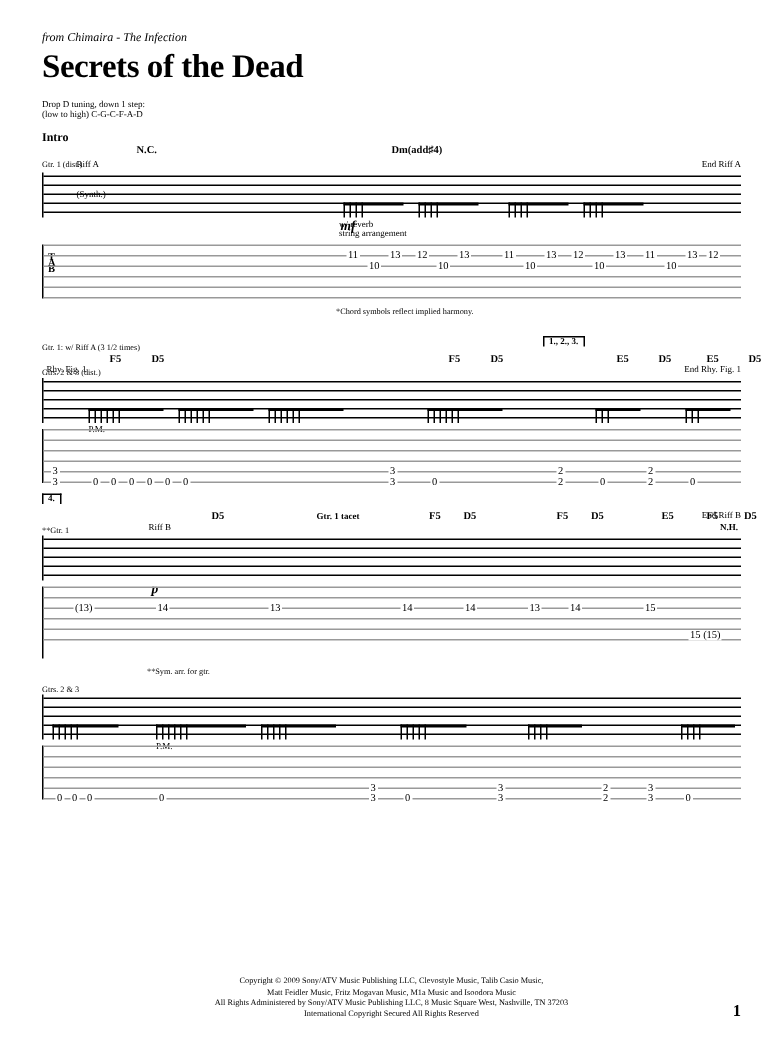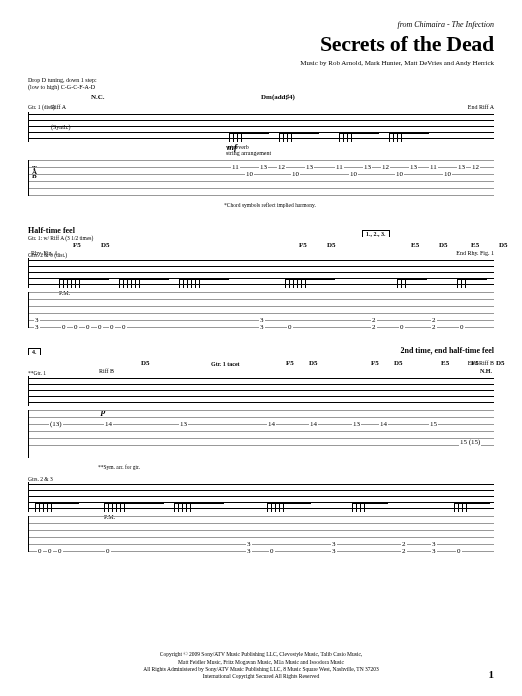--- a/index.html
+++ b/index.html
@@ -6,21 +6,21 @@
     margin: 0;
     padding: 20px 28px 16px 28px;
     background: #fff;
     font-family: Georgia, 'Times New Roman', serif;
     color: #000;
     width: 522px;
     height: 696px;
     box-sizing: border-box;
     font-size: 7px;
   }
-  .header { text-align: right; margin-bottom: 10px; }
+  .header { text-align: left; margin-bottom: 10px; }
   .from { font-size: 8px; font-style: italic; margin-bottom: 2px; }
   .from .album { font-style: italic; }
   .title { font-size: 22px; font-weight: bold; margin: 2px 0; letter-spacing: -0.3px;}
   .lyrics-by { font-size: 7px; margin-top: 2px; }
   .music-by { font-size: 7px; }
   .tuning-note { font-size: 6px; text-align: left; margin: 4px 0 2px 0; line-height: 1.2; }
   .section-label { font-size: 8px; font-weight: bold; margin-top: 6px; }
   .tempo { font-size: 8px; margin-top: 1px; }
   .system { margin-bottom: 18px; position: relative; }
   .chord-row { display: flex; font-size: 7px; font-weight: bold; margin-bottom: 2px; position: relative; height: 9px;}
@@ -47,30 +47,30 @@
   .pm { font-size:6px; position:absolute; }
 </style>
 </head>
 <body>
 
 <div class="header">
   <div class="from">
     <span>from Chimaira - </span><span class="album">The Infection</span>
   </div>
   <div class="title">Secrets of the Dead</div>
-  <div class="music-by">Music by Rob Arnold, Mark Hunter, Matt DeVries and Andy Herrick</div>
 </div>
 
 <div class="tuning-note">
   <div>Drop D tuning, down 1 step:</div>
   <div>(low to high) C-G-C-F-A-D</div>
 </div>
 
 <div class="systems-wrap">
 
+<div class="section-label">Intro</div>
 
 <div class="system">
   <div class="chord-row">
     <span style="left:20px">N.C.</span>
     <span style="left:190px">Dm(add♯4)</span>
   </div>
   <div class="gtrnote" style="margin-bottom:2px">Gtr. 1 (dist.)</div>
   <div class="staff">
     <span class="annot" style="left:22px;top:-8px">Riff A</span>
     <span class="annot" style="left:22px;top:12px">(Synth.)</span>
@@ -130,21 +130,20 @@
     <span class="tab-num" style="left:366px;top:11px">10</span>
     <span class="tab-num" style="left:380px;top:4px">13</span>
     <span class="tab-num" style="left:400px;top:4px">11</span>
     <span class="tab-num" style="left:414px;top:11px">10</span>
     <span class="tab-num" style="left:428px;top:4px">13</span>
     <span class="tab-num" style="left:442px;top:4px">12</span>
   </div>
   <div class="chordnote" style="margin-left:196px">*Chord symbols reflect implied harmony.</div>
 </div>
 
-<div class="section-label">Half-time feel</div>
 <div class="gtrnote">Gtr. 1: w/ Riff A (3 1/2 times)</div>
 
 <div class="system">
   <div class="chord-row">
     <span style="left:2px">F5</span>
     <span style="left:30px">D5</span>
     <span style="left:228px">F5</span>
     <span style="left:256px">D5</span>
     <span style="left:340px">E5</span>
     <span style="left:368px">D5</span>
@@ -225,21 +224,20 @@
     <span class="tab-num" style="left:258px;top:32px">0</span>
     <span class="tab-num" style="left:342px;top:25px">2</span>
     <span class="tab-num" style="left:342px;top:32px">2</span>
     <span class="tab-num" style="left:370px;top:32px">0</span>
     <span class="tab-num" style="left:402px;top:25px">2</span>
     <span class="tab-num" style="left:402px;top:32px">2</span>
     <span class="tab-num" style="left:430px;top:32px">0</span>
   </div>
 </div>
 
-<div style="text-align:right;font-size:8px;font-weight:bold;margin-bottom:4px">2nd time, end half-time feel</div>
 
 <div class="system">
   <div class="chord-row">
     <span style="left:0;top:-11px;font-size:6px;border:1px solid #000;border-bottom:none;padding:0 3px">4.</span>
     <span style="left:70px">D5</span>
     <span style="left:215px">F5</span>
     <span style="left:238px">D5</span>
     <span style="left:300px">F5</span>
     <span style="left:323px">D5</span>
     <span style="left:370px">E5</span>

